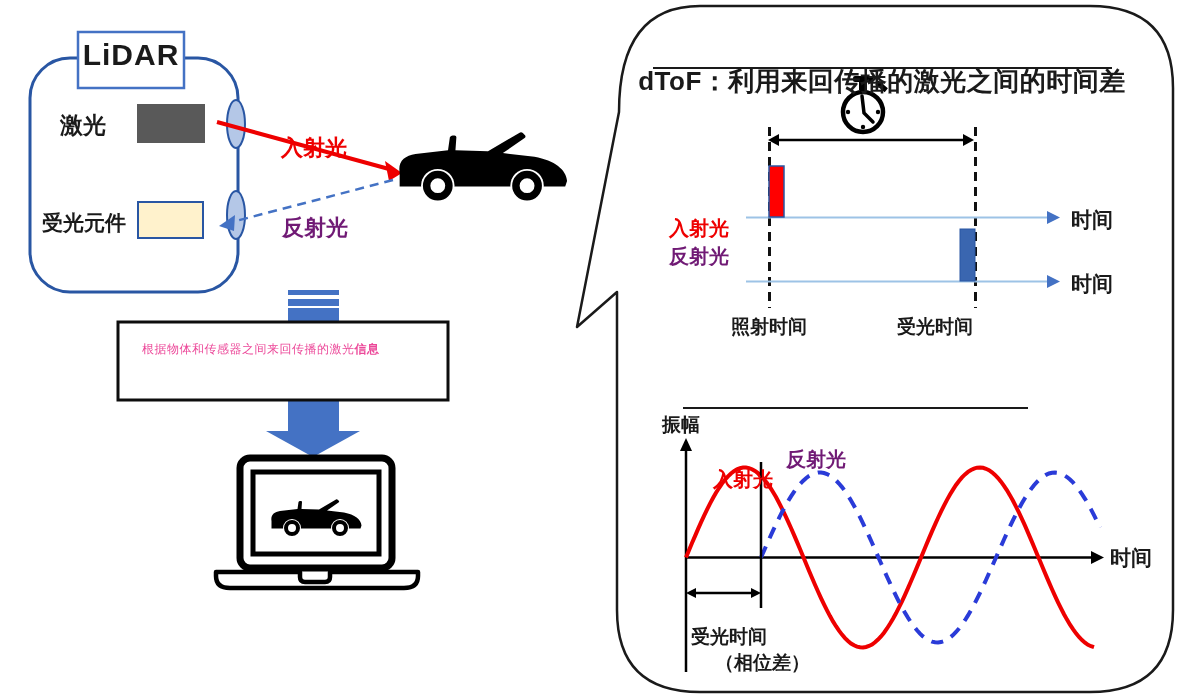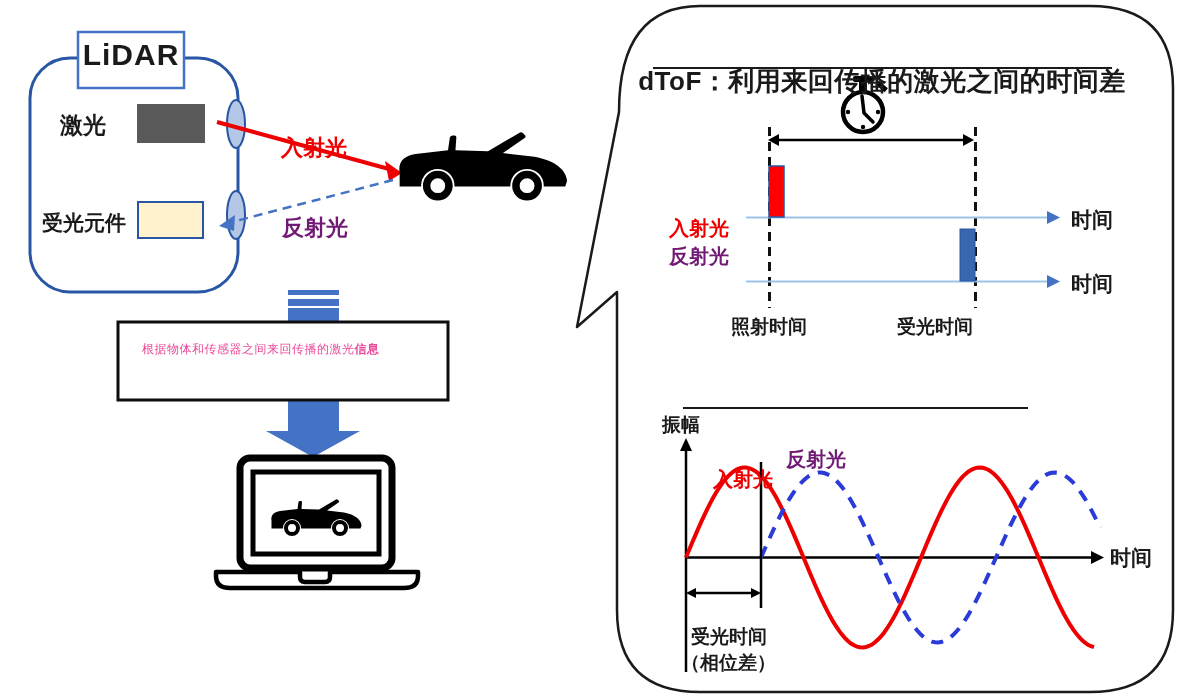--- a/index.html
+++ b/index.html
@@ -149,15 +149,15 @@
   <div class="lbl" style="left:1071px;top:206px;font-size:21px;font-weight:800;">时间</div>
   <div class="lbl" style="left:1071px;top:270px;font-size:21px;font-weight:800;">时间</div>
   <div class="lbl" style="left:731px;top:314px;font-size:19px;">照射时间</div>
   <div class="lbl" style="left:890px;top:314px;font-size:19px;margin-left:7px;">受光时间</div>
 
   <div class="lbl" style="left:662px;top:412px;font-size:19px;">振幅</div>
   <div class="lbl" style="left:1110px;top:544px;font-size:21px;font-weight:800;">时间</div>
   <div class="lbl red" style="left:713px;top:434px;font-size:20px;font-weight:800;">入射光</div>
   <div class="lbl teal" style="left:786px;top:446px;font-size:20px;font-weight:800;">反射光</div>
   <div class="lbl" style="left:691px;top:624px;font-size:19px;">受光时间</div>
-  <div class="lbl" style="left:681px;top:650px;font-size:19px;">（相位差）</div>
+  <div class="lbl" style="left:715px;top:650px;font-size:19px;">（相位差）</div>
 
 </div>
 
 </body></html>

